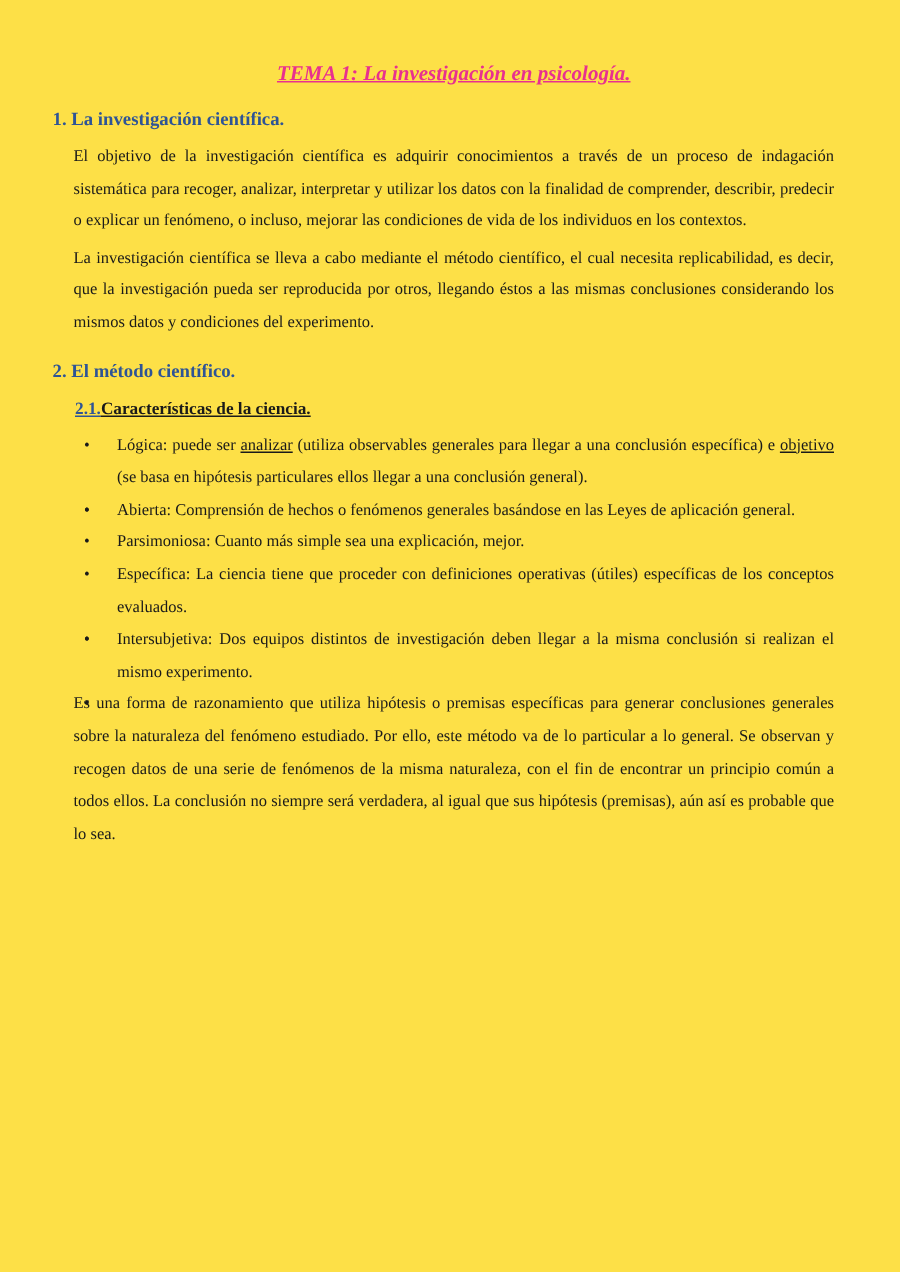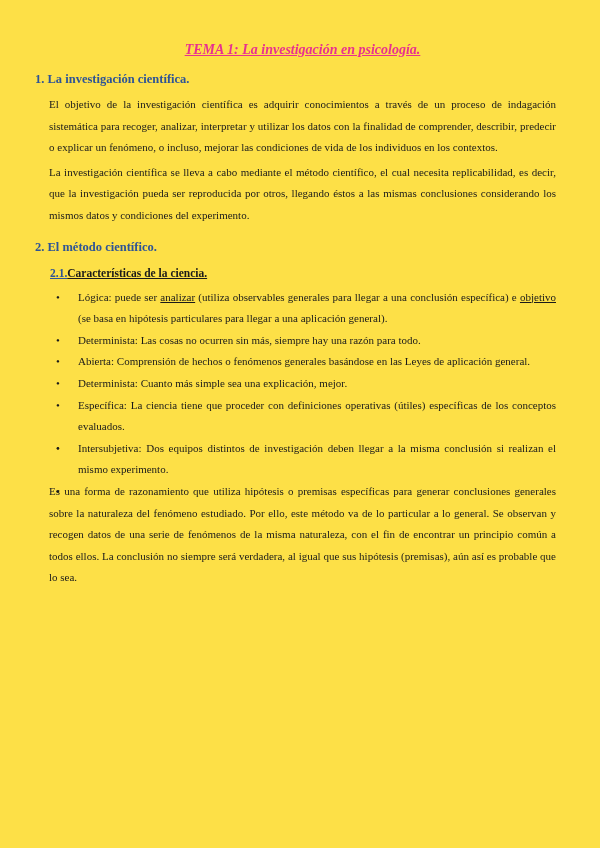--- a/index.html
+++ b/index.html
@@ -76,24 +76,24 @@
 
   <p class="para"><span>El </span><span class="b">objetivo</span><span> de la investigación científica es adquirir conocimientos a través de un proceso de indagación sistemática para recoger, analizar, interpretar y utilizar los datos con la </span><span class="b">finalidad</span><span> de comprender, describir, predecir o explicar un fenómeno, o incluso, mejorar las condiciones de vida de los individuos en los contextos.</span></p>
 
   <p class="para"><span>La investigación científica se lleva a cabo mediante el </span><span class="b">método científico</span><span>, el cual necesita replicabilidad, es decir, que la investigación pueda ser reproducida por otros, llegando éstos a las mismas conclusiones considerando los mismos datos y condiciones del experimento.</span></p>
 
   <h2 class="heading h2-method">2. El método científico.</h2>
 
   <h3 class="subheading"><span class="sub-num">2.1.</span><span class="sub-text">Características de la ciencia.</span></h3>
 
   <ul class="bullet-list">
-    <li class="bullet-item"><span class="bullet">•</span><span><span class="b">Lógica:</span><span> puede ser </span><span class="u">analizar</span><span> (utiliza observables generales para llegar a una conclusión específica) e </span><span class="u">objetivo</span><span> (se basa en hipótesis particulares para llegar a una aplicación general).</span></span></li>
-    <li class="bullet-item"><span class="bullet">•</span><span><span class="b">Determinista:</span><span> Las cosas no ocurren sin más, siempre hay una razón para todo.</span></span></li>
+    <li class="bullet-item"><span class="bullet">•</span><span><span class="b">Lógica:</span><span> puede ser </span><span class="u">analizar</span><span> (utiliza observables generales para llegar a una conclusión específica) e </span><span class="u">objetivo</span><span> (se basa en hipótesis particulares ellos llegar a una conclusión general).</span></span></li>
+    <li class="bullet-item"><span class="bullet">•</span></li>
     <li class="bullet-item"><span class="bullet">•</span><span><span class="b">Abierta:</span><span> Comprensión de hechos o fenómenos generales basándose en las Leyes de aplicación general.</span></span></li>
-    <li class="bullet-item"><span class="bullet">•</span><span><span class="b">Determinista:</span><span> Cuanto más simple sea una explicación, mejor.</span></span></li>
+    <li class="bullet-item"><span class="bullet">•</span><span><span class="b">Parsimoniosa:</span><span> Cuanto más simple sea una explicación, mejor.</span></span></li>
     <li class="bullet-item"><span class="bullet">•</span><span><span class="b">Específica:</span><span> La ciencia tiene que proceder con definiciones operativas (útiles) específicas de los conceptos evaluados.</span></span></li>
     <li class="bullet-item"><span class="bullet">•</span></li>
     <li class="bullet-item"><span class="bullet">•</span><span><span class="b">Intersubjetiva:</span><span> Dos equipos distintos de investigación deben llegar a la misma conclusión si realizan el mismo experimento.</span></span></li>
     <li class="bullet-item"><span class="bullet">•</span></li>
   </ul>
 
 
   <p class="para"><span>Es una forma de razonamiento que utiliza </span><span class="b">hipótesis o premisas específicas</span><span> para </span><span class="b">generar conclusiones generales</span><span> sobre la naturaleza del fenómeno estudiado. Por ello, este método va de lo particular a lo general. Se observan y recogen datos de una serie de fenómenos de la misma naturaleza, con el fin de encontrar un principio común a todos ellos. La conclusión no siempre será verdadera, al igual que sus hipótesis (premisas), aún así es probable que lo sea.</span></p>
 
 </div>

